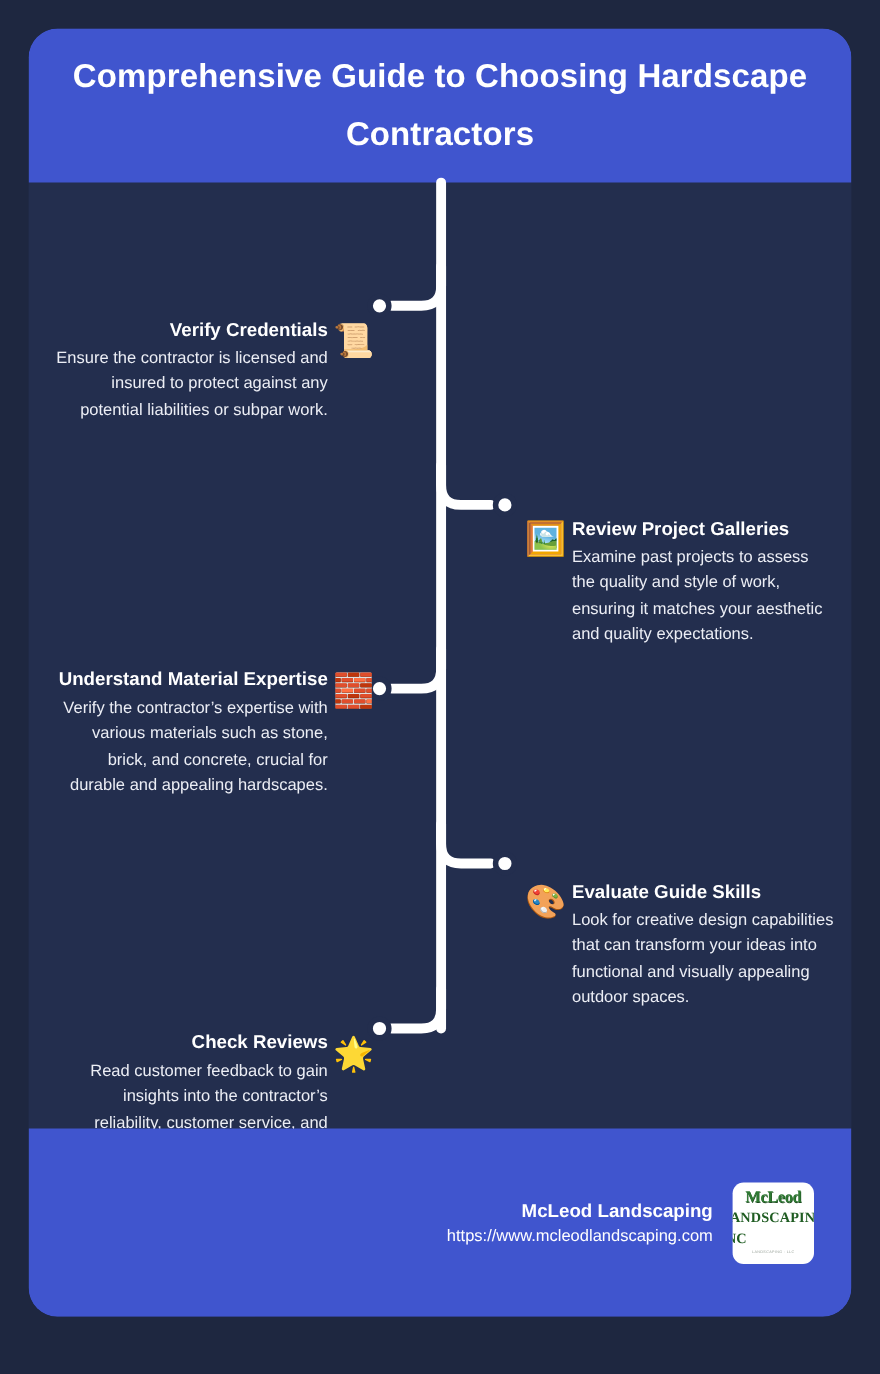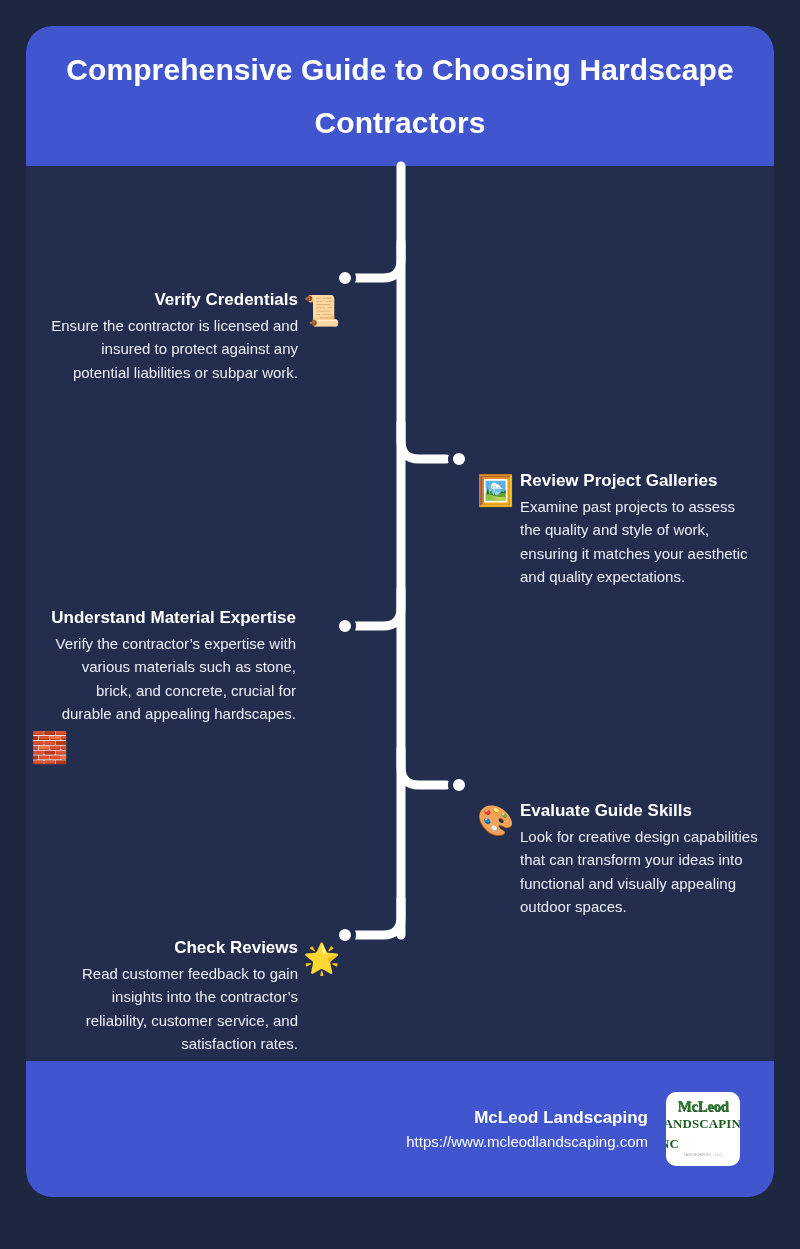--- a/index.html
+++ b/index.html
@@ -51,21 +51,21 @@
     text-align:center;
     letter-spacing:0.1px;
   }
 
   
   .footer {
     position:absolute;
     left:0;
     bottom:0;
     width:748px;
-    height:136px;
+    height:171px;
     background:#4055ce;
     border-radius:0 0 26px 26px;
     display:flex;
     align-items:center;
     justify-content:flex-end;
     padding:0 34px;
   }
   .footer-text {
     text-align:right;
     margin-right:18px;
@@ -161,21 +161,21 @@
     flex:none;
     width:40px;
     text-align:center;
   }
   .item.left  .item-icon { margin-left:4px;  margin-top:8px; }
   .item.right .item-icon { margin-right:4px; margin-top:7px; }
 
   
   #item-1 { left:0px;   top:262px; width:316px; justify-content:flex-end; }
   #item-2 { left:450px; top:443px; width:318px; }
-  #item-3 { left:0px;   top:580px; width:316px; justify-content:flex-end;flex-direction:column; }
+  #item-3 { left:0px;   top:580px; width:316px; justify-content:flex-end; }
   #item-4 { left:450px; top:773px; width:318px; }
   #item-5 { left:0px;   top:910px; width:316px; justify-content:flex-end; }
 
   #item-1 .item-body,#item-3 .item-body,#item-5 .item-body { width:250px;margin-left:20px; }
   #item-2 .item-body,#item-4 .item-body { width:240px; }
 </style>
 </head>
 <body>
 
 <div id="infographic">

